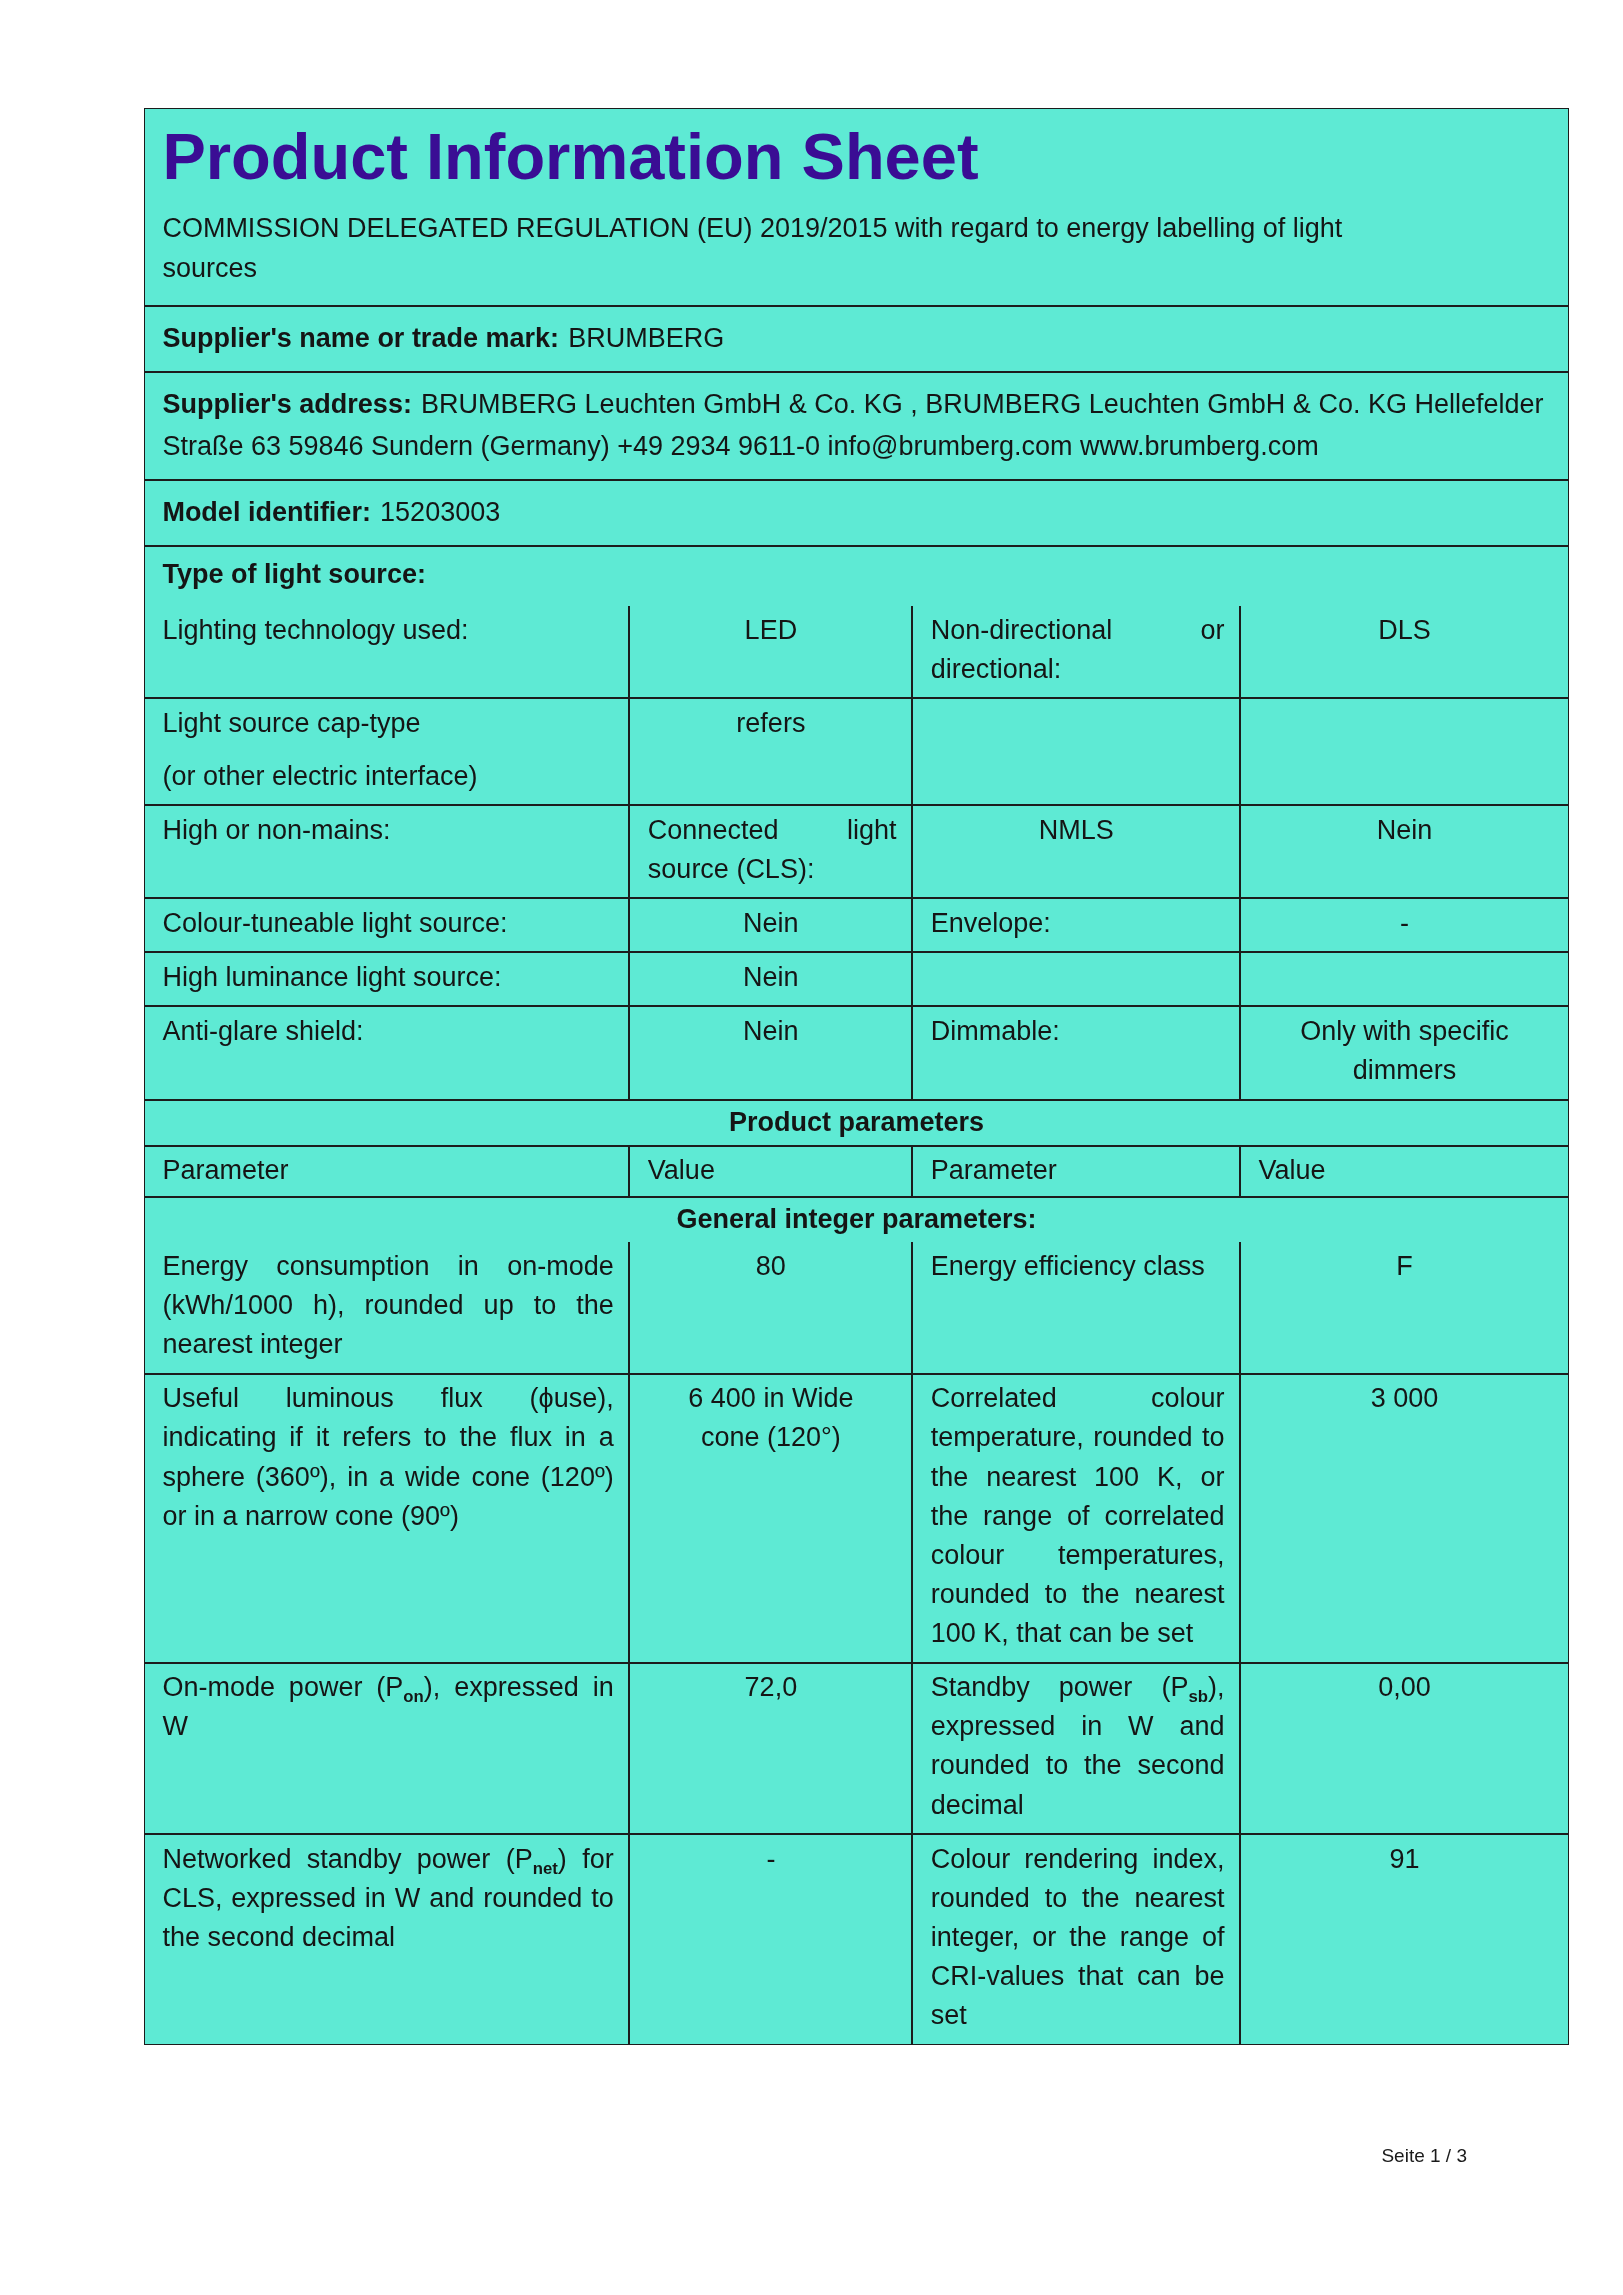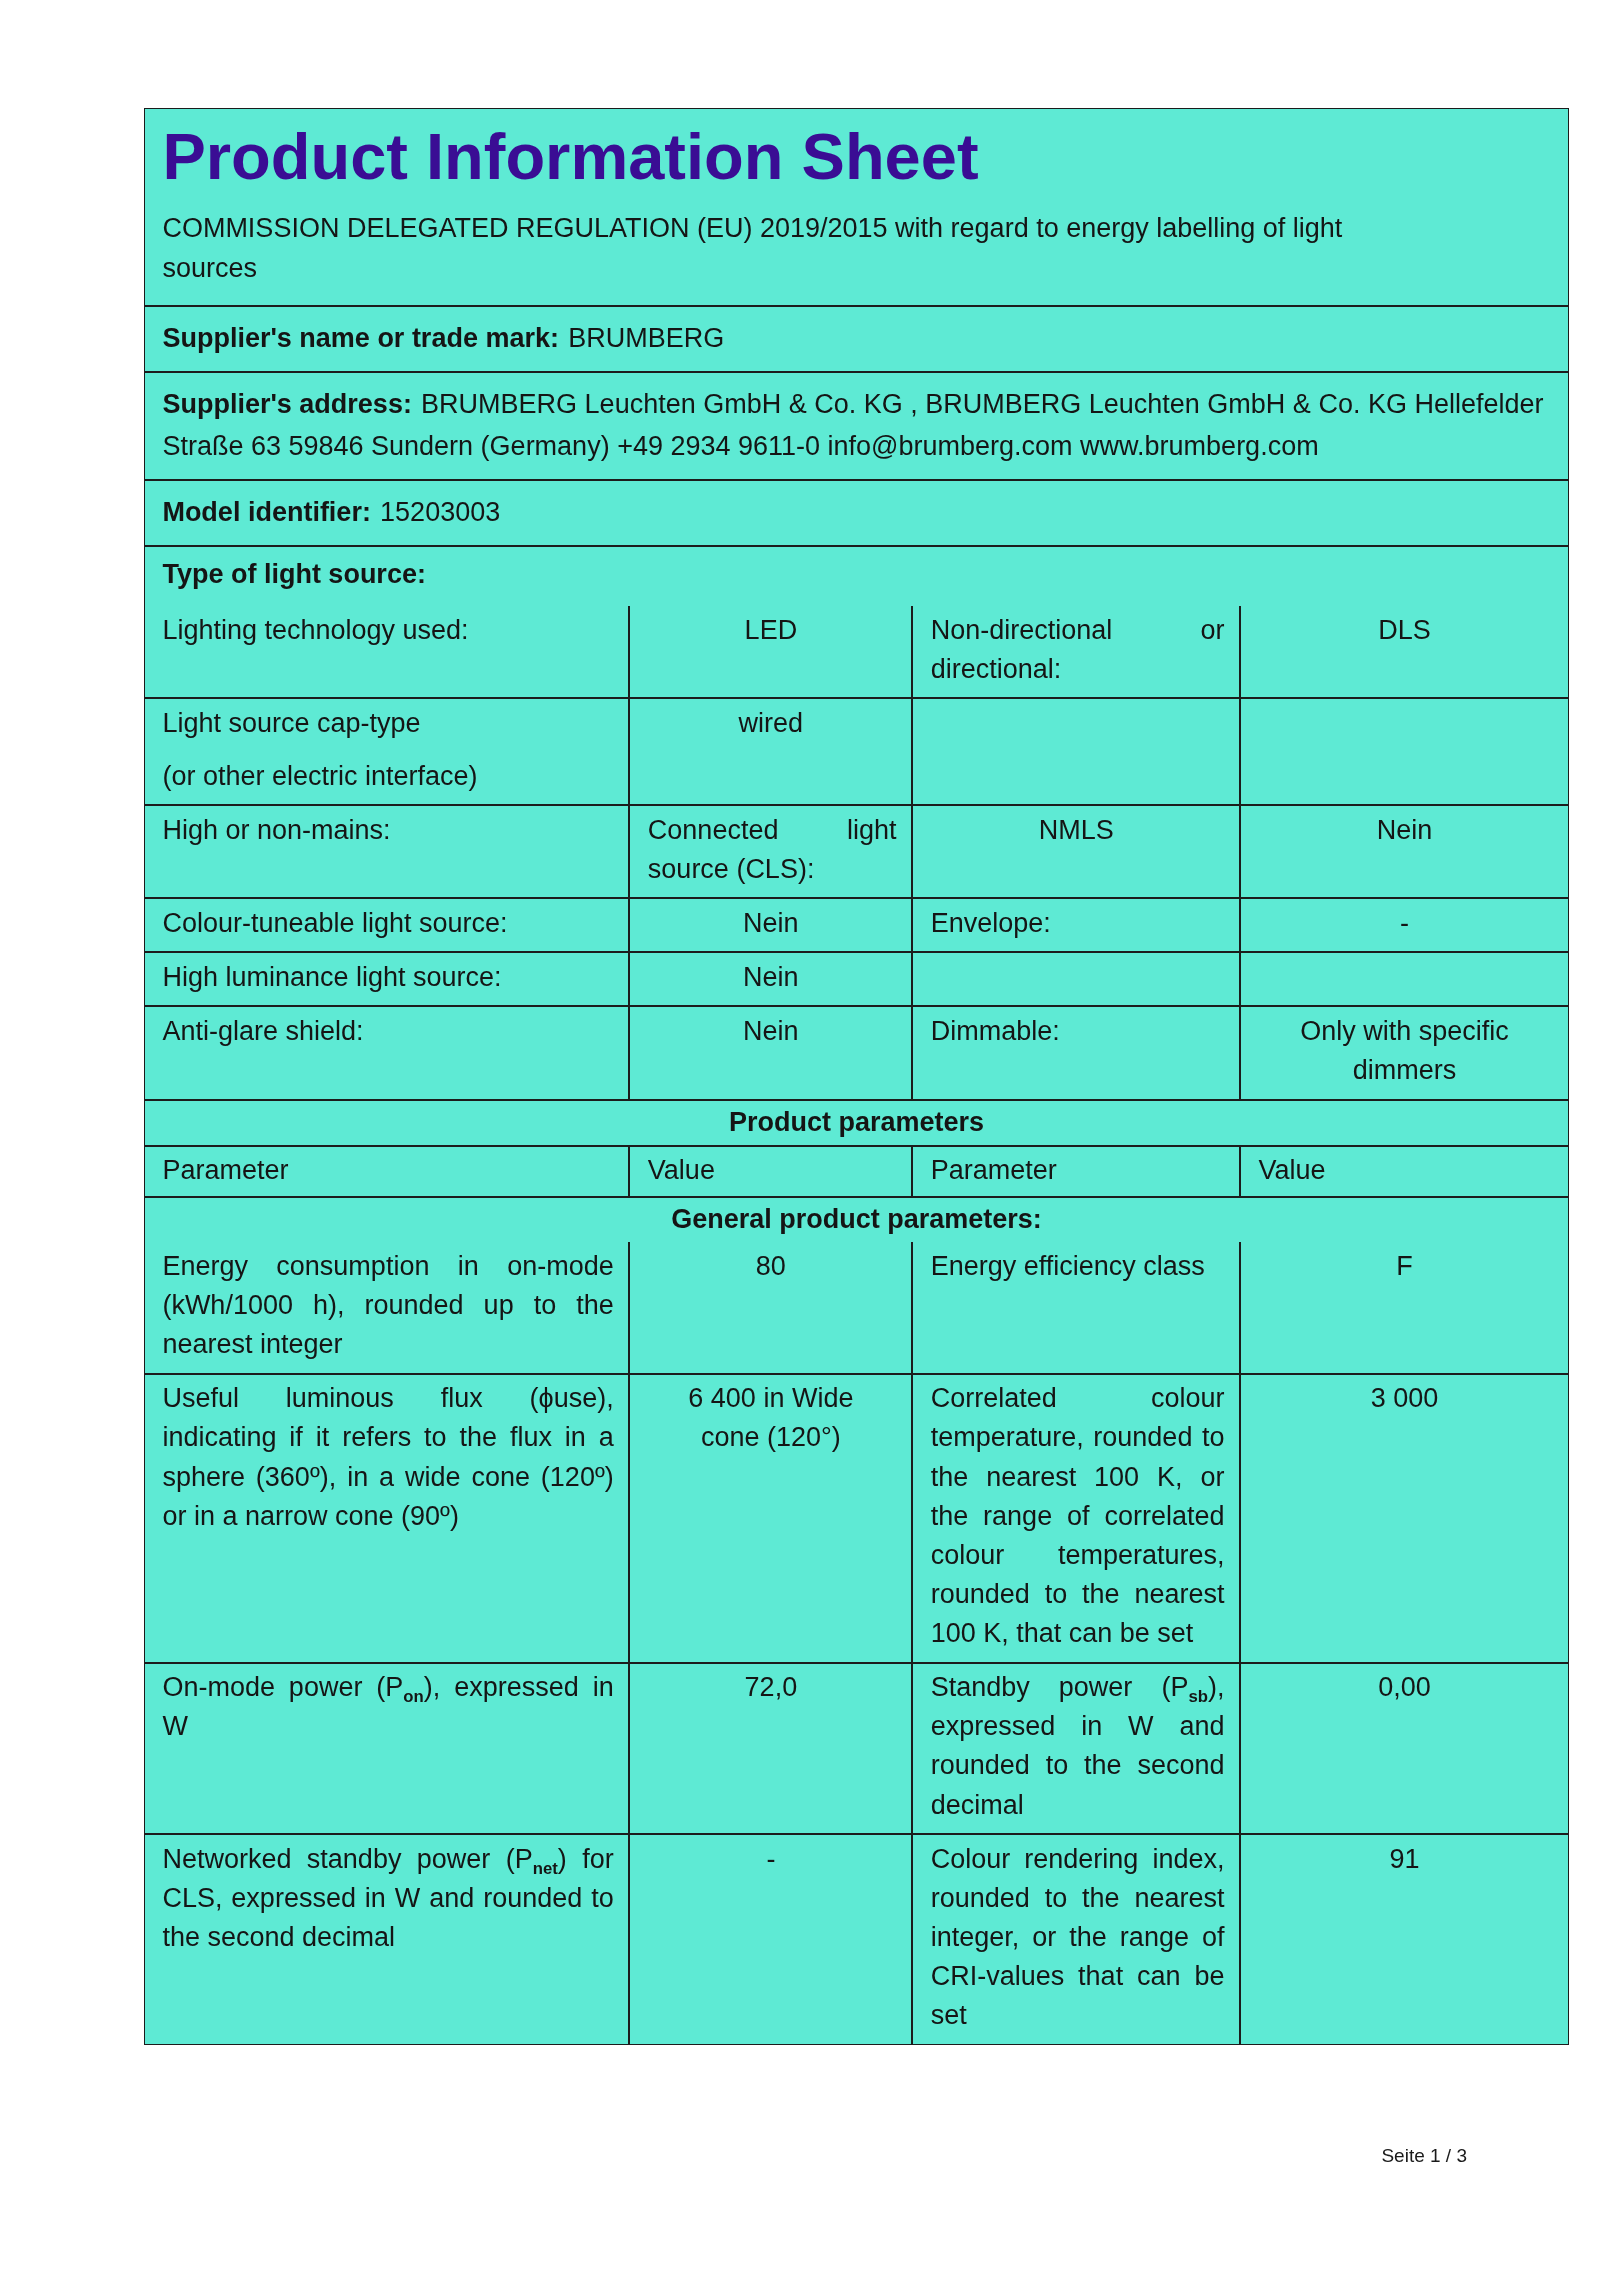--- a/index.html
+++ b/index.html
@@ -75,21 +75,21 @@
         <div class="cell label">Lighting technology used:</div>
         <div class="cell value">LED</div>
         <div class="cell label">Non-directional or directional:</div>
         <div class="cell value">DLS</div>
       </div>
       <div class="row cols">
         <div class="cell label">
           <div class="para">Light source cap-type</div>
           <div class="para">(or other electric interface)</div>
         </div>
-        <div class="cell value">wired</div>
+        <div class="cell value">refers</div>
         <div class="cell label"></div>
         <div class="cell value"></div>
       </div>
       <div class="row cols">
         <div class="cell label">High or non-mains:</div>
         <div class="cell label">Connected light source (CLS):</div>
         <div class="cell value">NMLS</div>
         <div class="cell value">Nein</div>
       </div>
       <div class="row cols">
@@ -116,21 +116,21 @@
 
   <div class="row centerheading">Product parameters</div>
 
   <div class="row cols">
     <div class="cell header">Parameter</div>
     <div class="cell header">Value</div>
     <div class="cell header">Parameter</div>
     <div class="cell header">Value</div>
   </div>
 
-  <div class="row centerheading">General product parameters:</div>
+  <div class="row centerheading">General integer parameters:</div>
 
   <div>
       <div class="row cols">
         <div class="cell label">Energy consumption in on-mode (kWh/1000 h), rounded up to the nearest integer</div>
         <div class="cell value">80</div>
         <div class="cell label">Energy efficiency class</div>
         <div class="cell value">F</div>
       </div>
       <div class="row cols">
         <div class="cell label">Useful luminous flux (ϕuse), indicating if it refers to the flux in a sphere (360º), in a wide cone (120º) or in a narrow cone (90º)</div>

